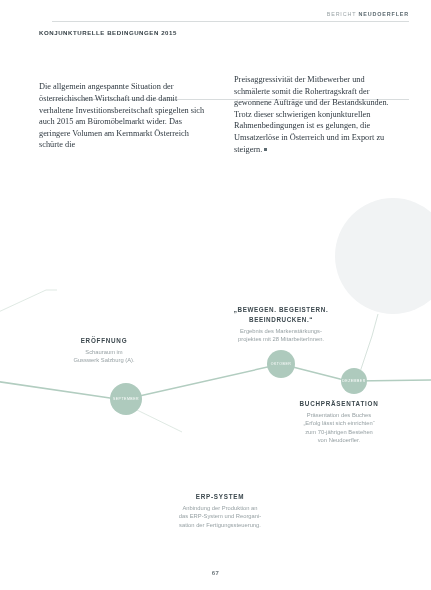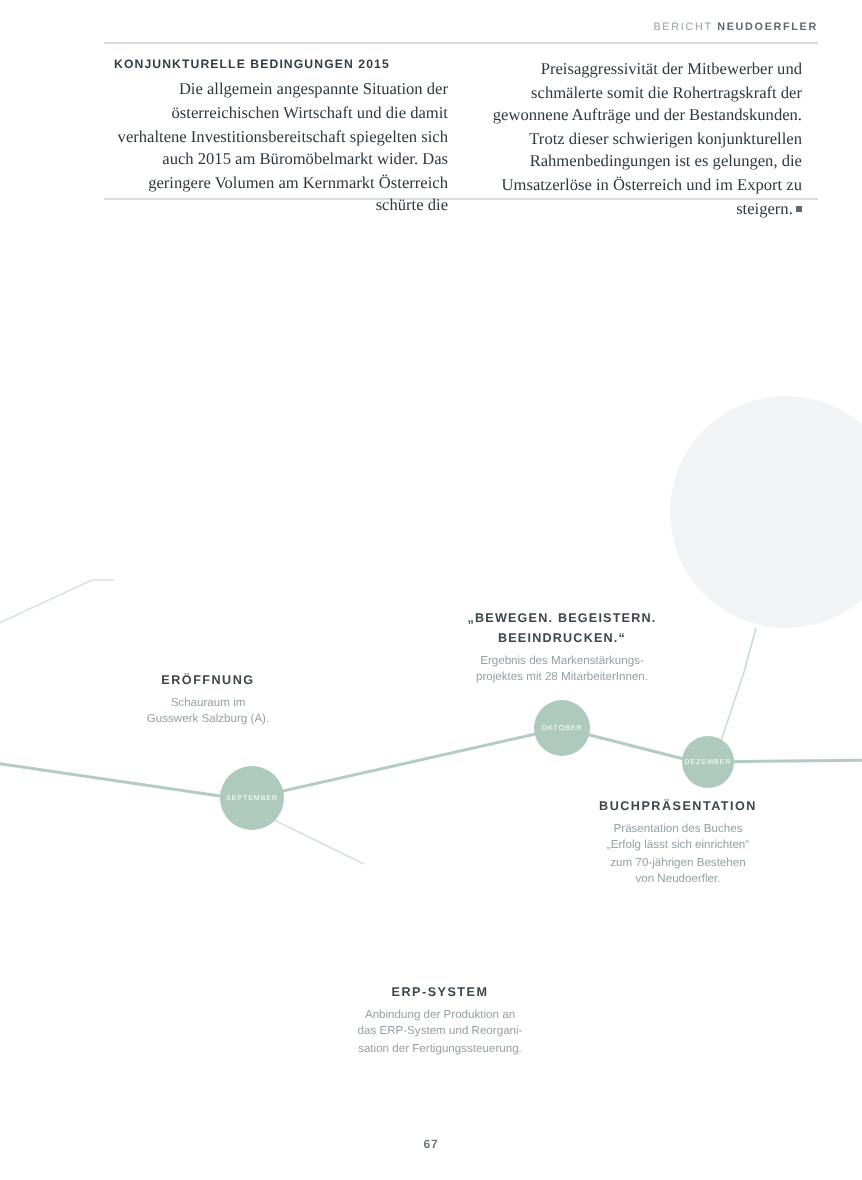--- a/index.html
+++ b/index.html
@@ -44,38 +44,39 @@
   }
   .rule-top { top: 21px; }
   .rule-bottom { top: 99px; left: 52px; right: 22px; }
 
   
   .col {
     position: absolute;
     top: 29px;
     width: 167px;
   }
-  .col-left  { left: 57px; }
+  .col-left  { left: 39px; }
   .col-right { left: 234px; }
 
   .col-heading {
     font-size: 6.1px;
     font-weight: bold;
     letter-spacing: 0.55px;
     color: #333e44;
     margin-bottom: 3px;
     line-height: 1.2;
   }
 
   .col-body {
     font-family: "Liberation Serif", serif;
     font-size: 8.3px;
     line-height: 11.6px;
     color: #2e3840;
-    text-align: right;
+    text-align: left;
+    margin-top: 45px;
   }
   .col-body p { margin: 0; }
   .endmark {
     display: inline-block;
     width: 2.6px;
     height: 2.6px;
     background: #5c6a70;
     margin-left: 2px;
     vertical-align: 1px;
   }

